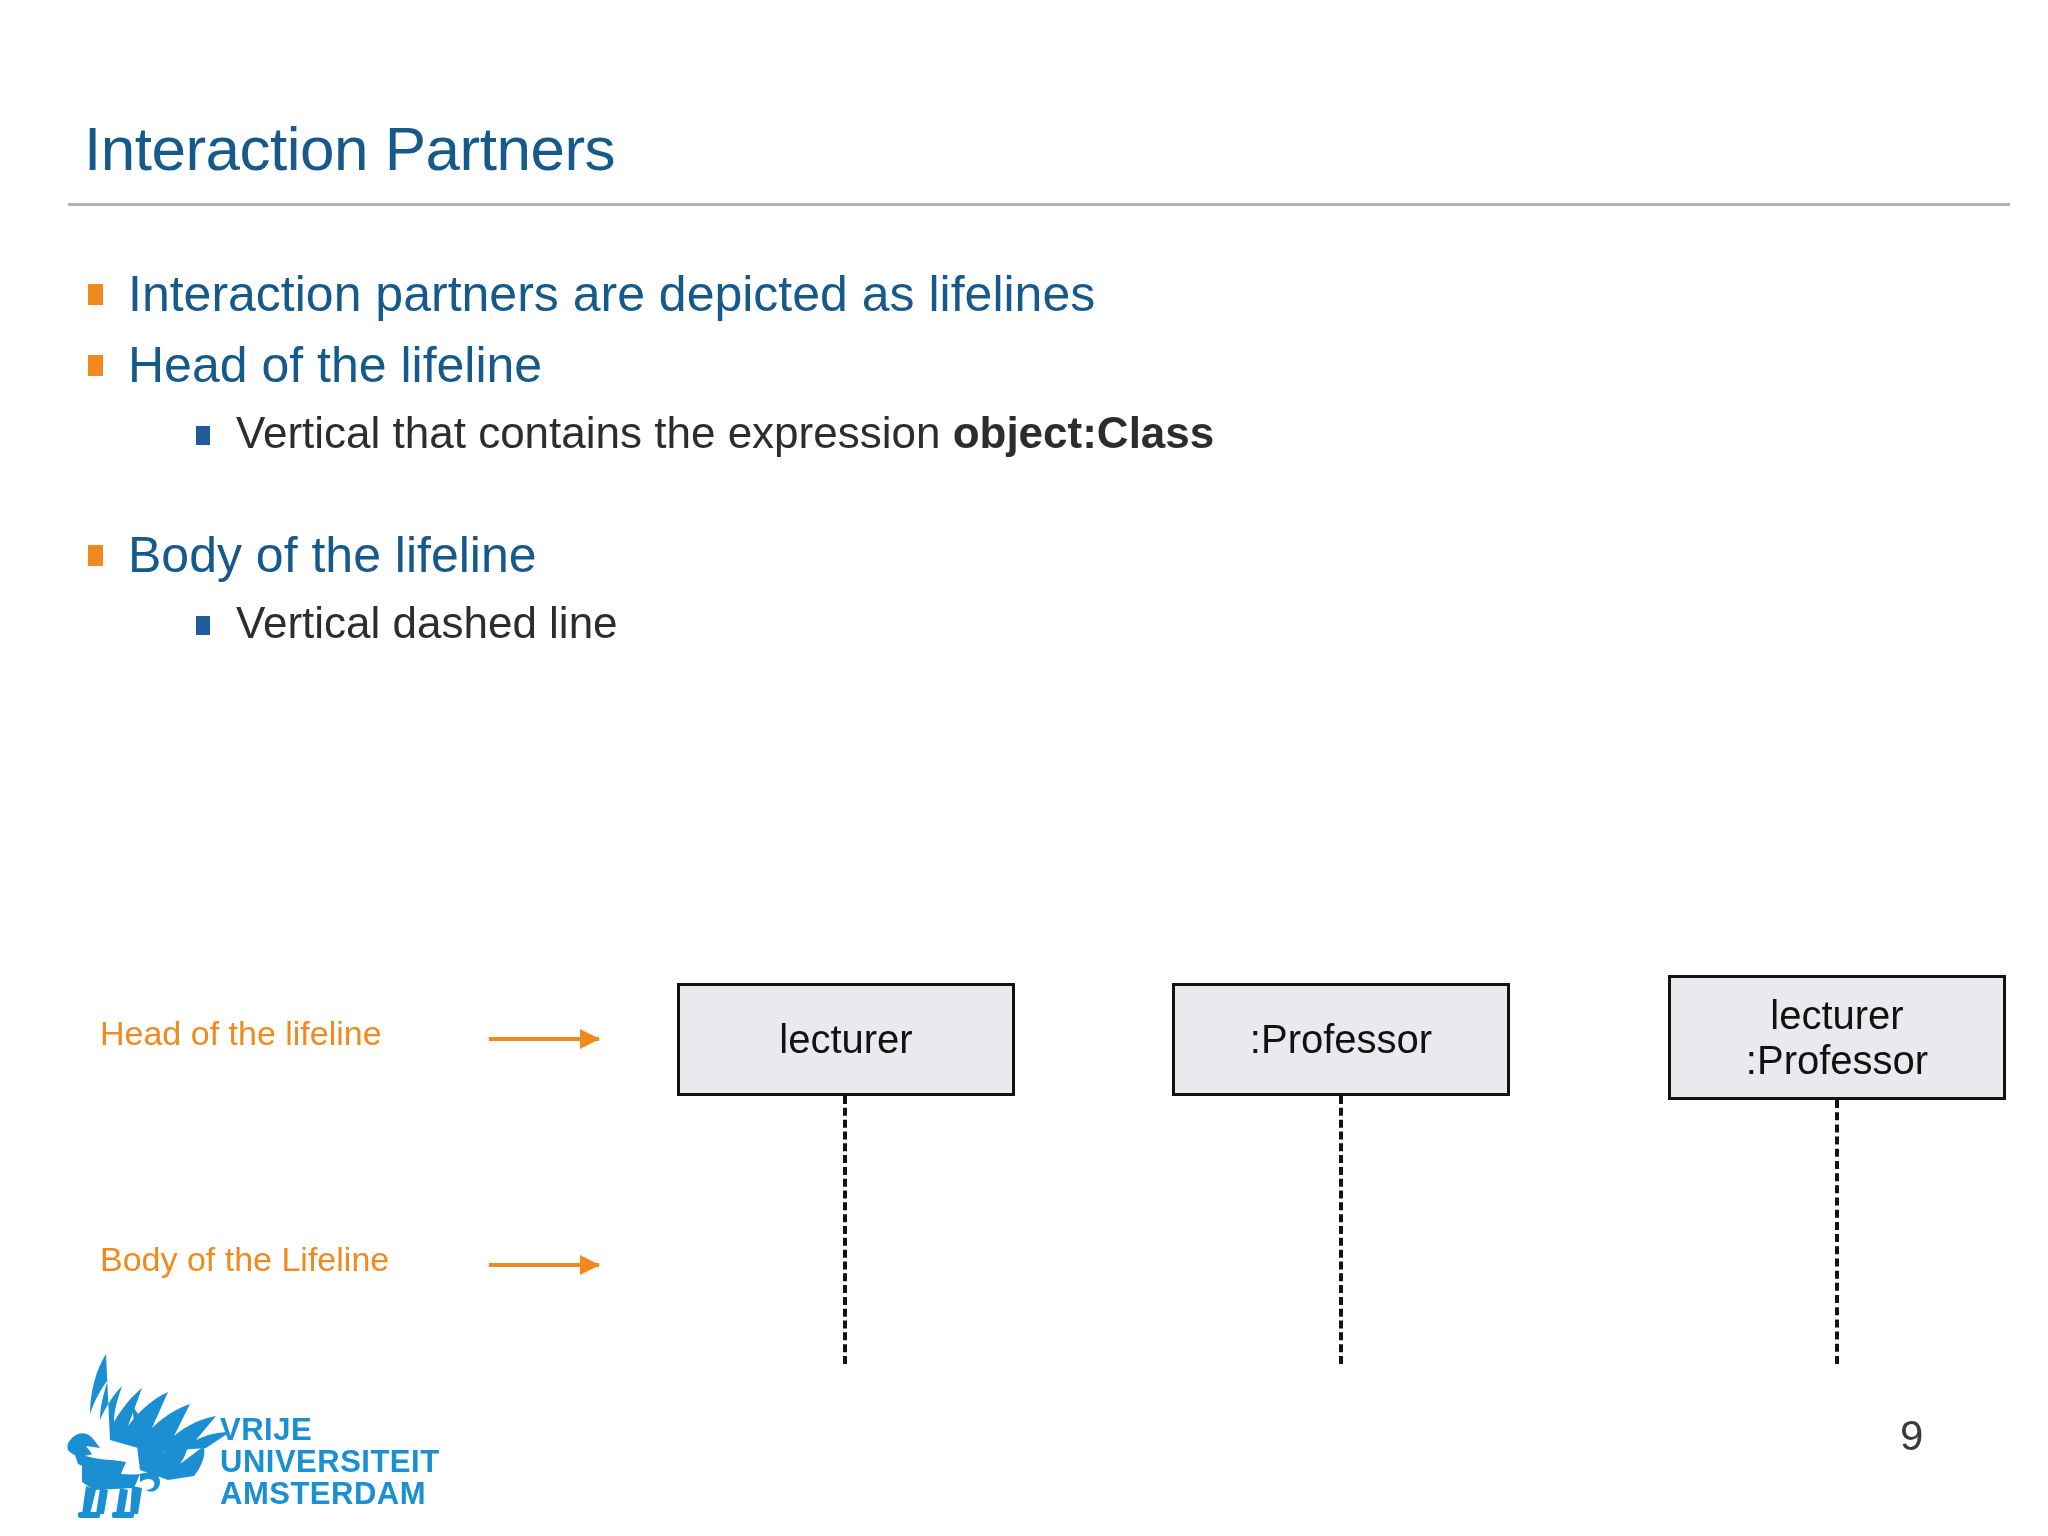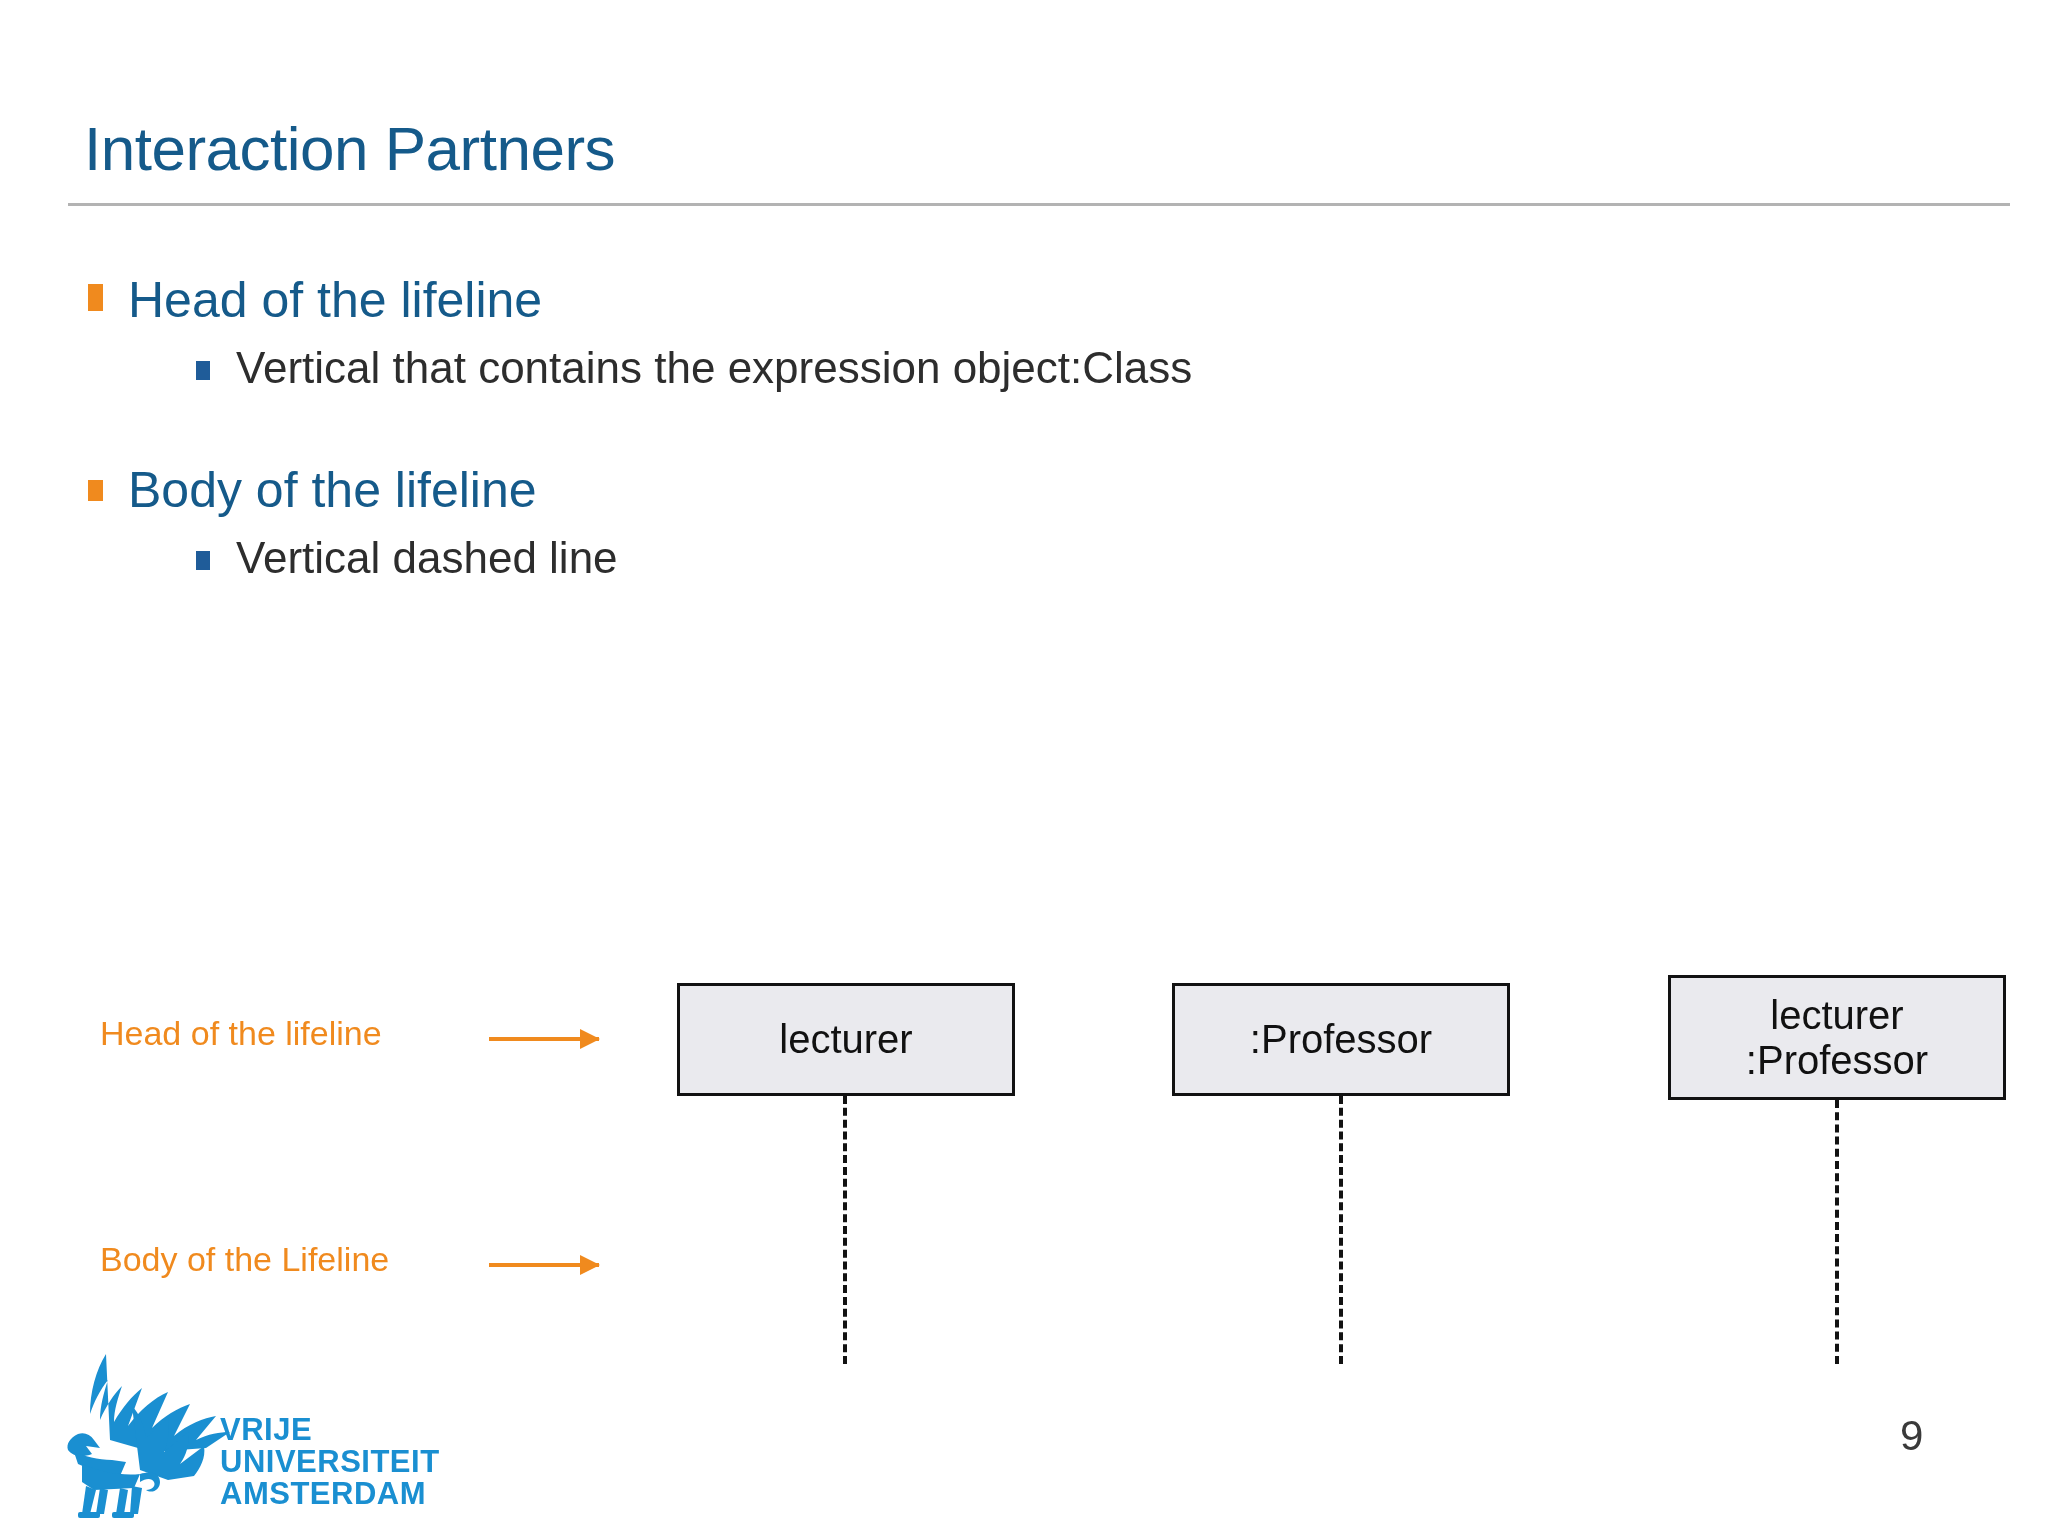--- a/index.html
+++ b/index.html
@@ -75,21 +75,21 @@
   }
   .lvl2 .sq {
     position: absolute;
     left: 112px;
     top: 22px;
     width: 14px;
     height: 19px;
     background: #1f5c99;
   }
   .lvl2 b {
-    font-weight: 400;
+    font-weight: 700;
     color: #2d2d2d;
   }
   .gap {
     height: 58px;
   }
 
   
   #diagram {
     position: absolute;
     left: 0;
@@ -172,20 +172,21 @@
 </head>
 <body>
 
 <div id="slide-title">Interaction Partners</div>
 <div id="title-rule"></div>
 
 <div id="body">
 
   <div class="lvl1">
     <span class="sq"></span>
+    <span>Interaction partners are depicted as lifelines</span>
   </div>
 
   <div class="lvl1">
     <span class="sq"></span>
     <span>Head of the lifeline</span>
   </div>
 
   <div class="lvl2">
     <span class="sq"></span>
     <span>Vertical that contains the expression </span><b>object:Class</b>

